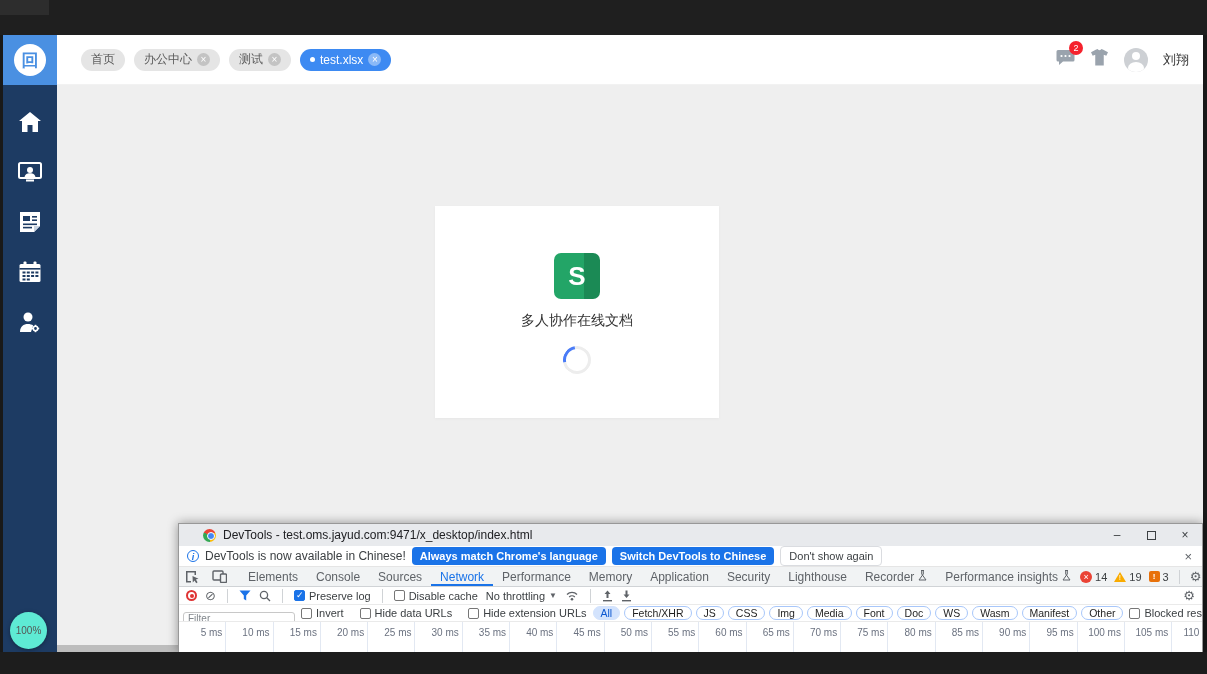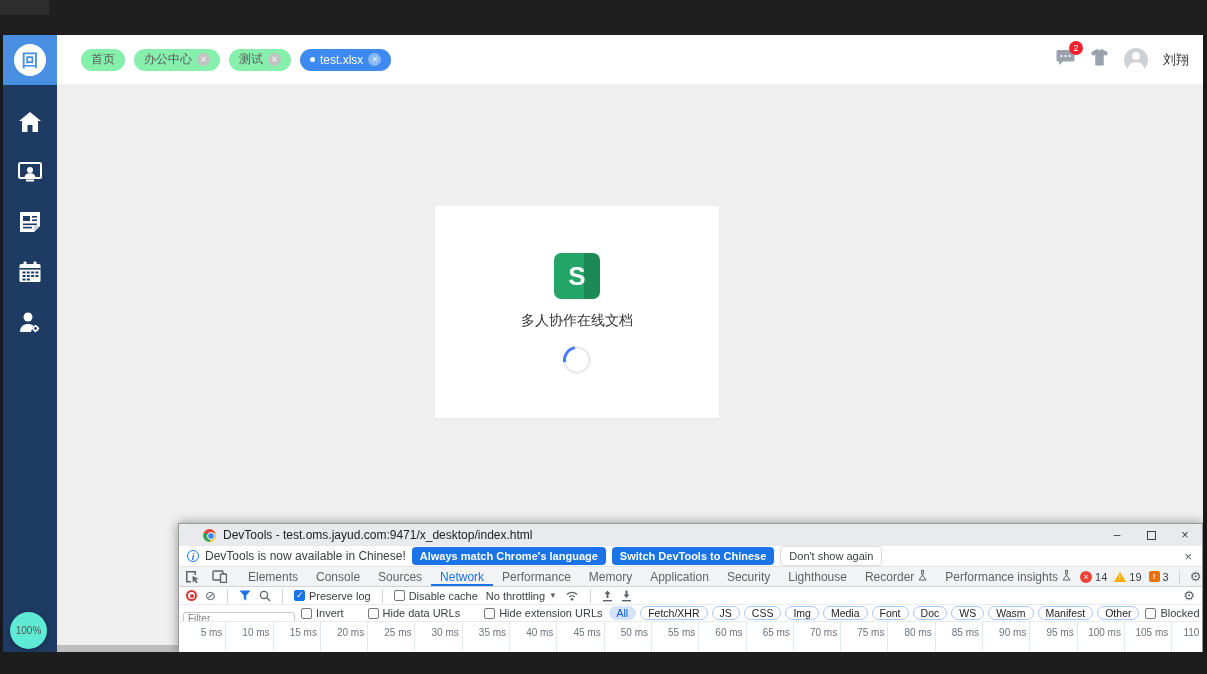--- a/index.html
+++ b/index.html
@@ -24,21 +24,21 @@
   .side-nav { display:flex; flex-direction:column; align-items:center; padding-top:12px; }
   .side-item { width:54px; height:50px; display:flex; align-items:center; justify-content:center; cursor:pointer; }
   .side-item svg { display:block; }
 
   .zoom-badge { position:absolute; left:7px; top:577px; width:37px; height:37px; border-radius:50%; background:#5eead4;
     box-shadow:0 1px 4px rgba(0,0,0,.35); display:flex; align-items:center; justify-content:center;
     font-size:10px; color:#555; }
 
   .app-header { position:absolute; left:54px; top:0; right:0; height:50px; background:#fff; display:flex; align-items:center; padding:0 14px 0 24px; border-bottom:1px solid #f2f2f2; }
   .crumbs { display:flex; gap:9px; align-items:center; }
-  .crumb { height:22px; border-radius:11px; background:#86efac; color:#5a5a5a; font-size:12px; display:inline-flex; align-items:center; gap:5px; padding:0 10px; cursor:pointer; white-space:nowrap; }
+  .crumb { height:22px; border-radius:11px; background:#e5e5e5; color:#5a5a5a; font-size:12px; display:inline-flex; align-items:center; gap:5px; padding:0 10px; cursor:pointer; white-space:nowrap; }
   .crumb.active { background:#3d8af2; color:#fff; }
   .crumb-dot { width:5px; height:5px; border-radius:50%; background:#fff; display:inline-block; }
   .crumb-close { width:13px; height:13px; border-radius:50%; background:#c3c3c3; color:#fff; font-size:10px; line-height:13px; text-align:center; display:inline-block; }
   .crumb.active .crumb-close { background:rgba(255,255,255,.4); }
 
   .header-right { margin-left:auto; display:flex; align-items:center; gap:15px; }
   .search-box { position:relative; width:186px; height:24px; }
   .search-box input { width:100%; height:100%; border:1px solid #dcdcdc; border-radius:12px; padding:0 28px 0 12px; font-size:12px; color:#333; outline:none; background:#fff; }
   .search-box input::placeholder { color:#b3b3b3; }
   .search-icon { position:absolute; right:9px; top:5px; }
@@ -103,21 +103,21 @@
   .caret { font-size:8px; color:#5f6368; }
   .tb-ic { display:flex; align-items:center; cursor:pointer; }
   .nt-gear { margin-left:auto; }
 
   .dt-filterrow { height:17px; background:#fff; border-bottom:1px solid #eaeaea; display:flex; align-items:center; gap:6px; padding:0 4px; font-size:11px; color:#3c4043; white-space:nowrap; overflow:hidden; }
   .filter-input { width:112px; height:13px; border:1px solid #c8c8c8; border-radius:3px; font-size:10px; padding:0 4px; color:#333; outline:none; font-family:inherit; flex:none;margin-top:11px; }
   .filter-input::placeholder { color:#80868b; }
   .chip-list { display:flex; align-items:center; gap:4px; }
   .chip { border:1px solid #a8c7fa; border-radius:8px; padding:0 7px; height:14px; line-height:13px; font-size:10.5px; color:#1f1f1f; cursor:pointer; }
   .chip.active { background:#d3e3fd; border-color:#d3e3fd; color:#0b57d0; }
-  .check-list { display:flex; align-items:center; gap:24px; }
+  .check-list { display:flex; align-items:center; gap:16px; }
 
   .dt-timeline { position:relative; height:31px; background:#fff; display:flex; overflow:hidden; }
   .tl-cell { flex:none; width:47.3px; border-right:1px solid #e2e8f2; padding:3px 3px 0 0; text-align:right; }
   .tl-label { font-size:10px; color:#6b7280; white-space:nowrap; }
 
   .bottombar { position:absolute; left:0; top:652px; width:1207px; height:22px; background:#1d1d1d; }
 </style>
 </head>
 <body>
 

